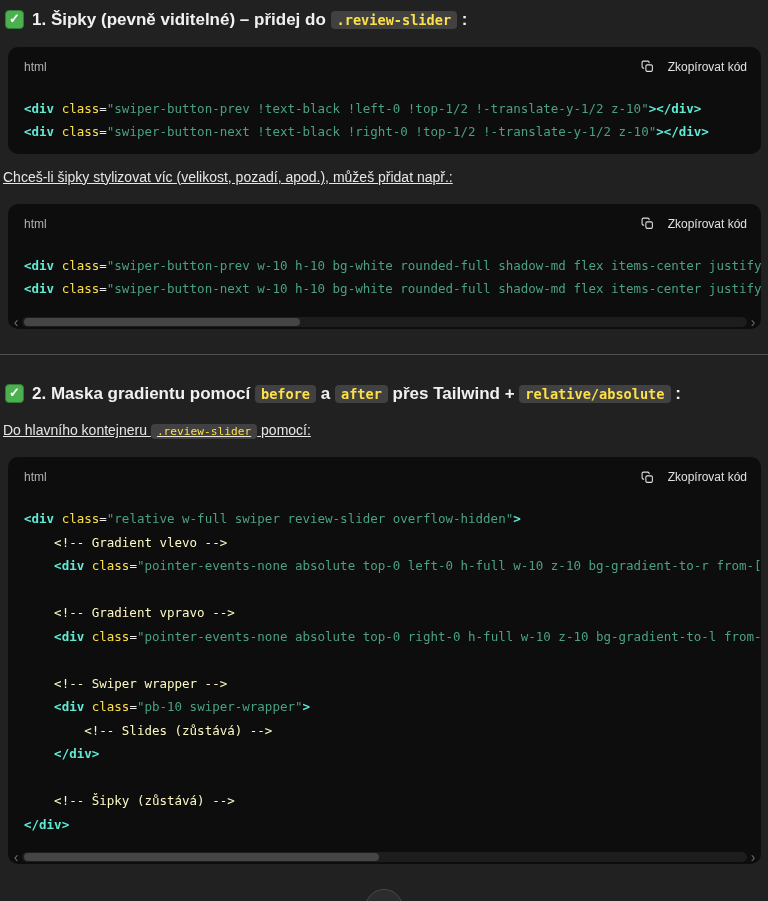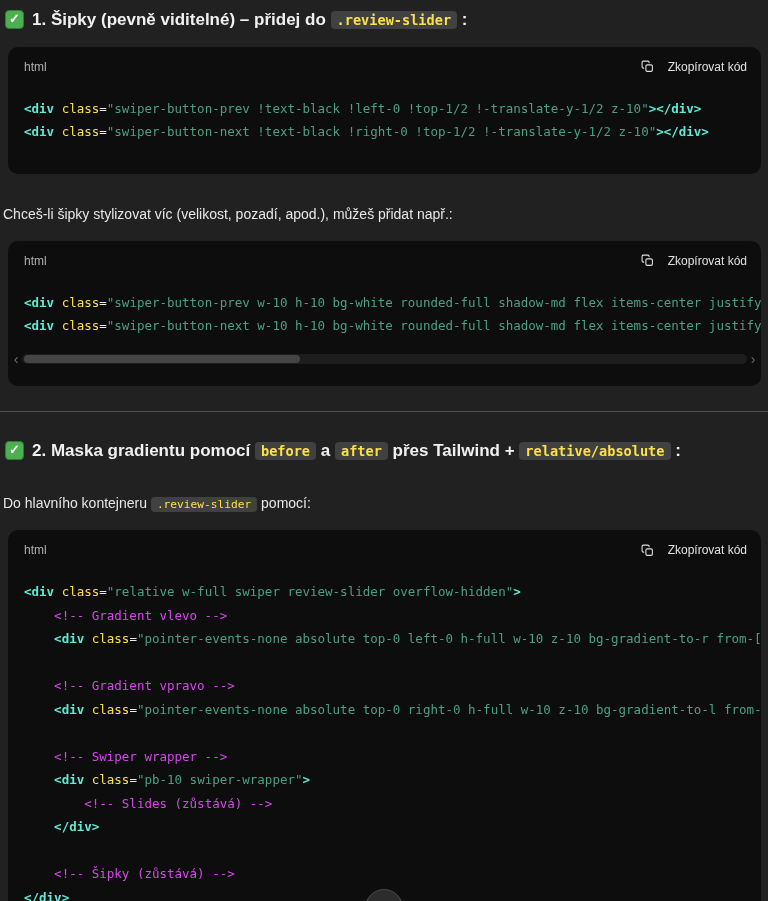--- a/index.html
+++ b/index.html
@@ -25,27 +25,27 @@
   }
   .inline-code {
     font-family:"DejaVu Sans Mono", monospace;
     background:#414141; color:#fde047;
     border-radius:4px; padding:1px 6px; font-size:0.8em;
     white-space:nowrap;
   }
 
   
   .para {
-    font-size:14px; color:#e6e6e6; margin:30px 6px 16px 3px; line-height:1.5;
+    font-size:14px; color:#e6e6e6; margin:13px 6px 16px 3px; line-height:1.5;text-decoration:underline;
   }
 
   
   .code-block {
     background:#0d0d0d; border-radius:10px;
-    margin:0 7px 0 8px; padding:10px 0 20px 0; overflow:hidden;
+    margin:0 7px 0 8px; padding:10px 0 0 0; overflow:hidden;
   }
   .code-header {
     display:flex; justify-content:space-between; align-items:center;
     padding:0 14px 0 16px; height:20px;
   }
   .code-lang { font-size:12px; color:#b0b0b0; }
   .copy-btn {
     display:flex; align-items:center; gap:14px;
     background:none; border:none; padding:0; cursor:pointer;
     color:#e0e0e0; font-size:12px; font-family:"Liberation Sans", sans-serif;
@@ -55,21 +55,21 @@
     margin:14px 0 0 0; padding:6px 0 10px 16px;
     font-family:"DejaVu Sans Mono", monospace;
     font-size:12.5px; line-height:23.5px; color:#e8e8e8;
     white-space:pre; overflow:hidden;
   }
   .code-line { white-space:pre; }
   .tok-tg { color:#5eead4; font-weight:700; }
   .tok-pu { color:#ececec; }
   .tok-at { color:#fde047; }
   .tok-st { color:#4aa181; }
-  .tok-cm { color:#d946ef; }
+  .tok-cm { color:#fef9c3; }
   .tok-pl { color:#e8e8e8; }
 
   
   .hscrollbar {
     display:flex; align-items:center; gap:2px;
     margin:4px 4px 0 4px; height:14px;
   }
   .sb-arrow {
     color:#6f6f6f; font-size:14px; line-height:10px; width:8px;
     text-align:center; user-select:none; flex:0 0 auto;

